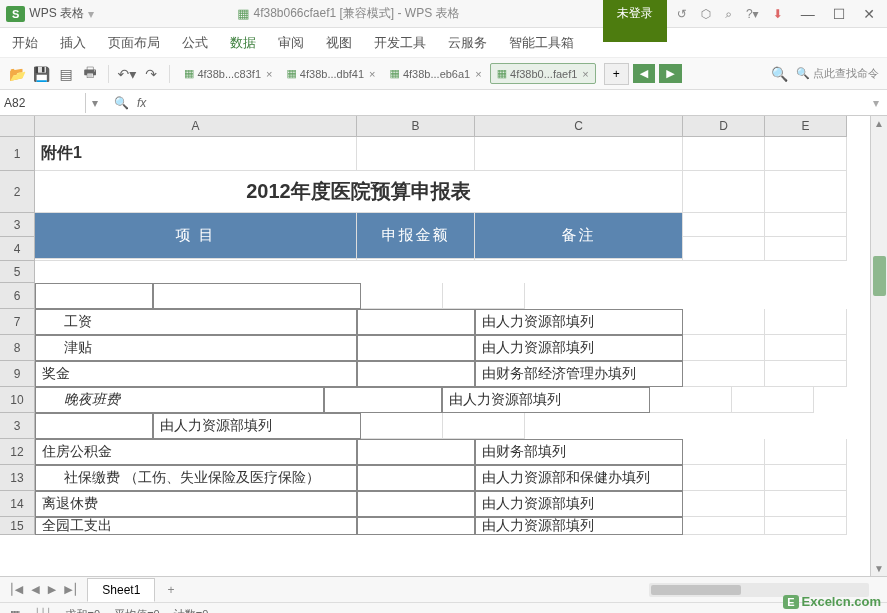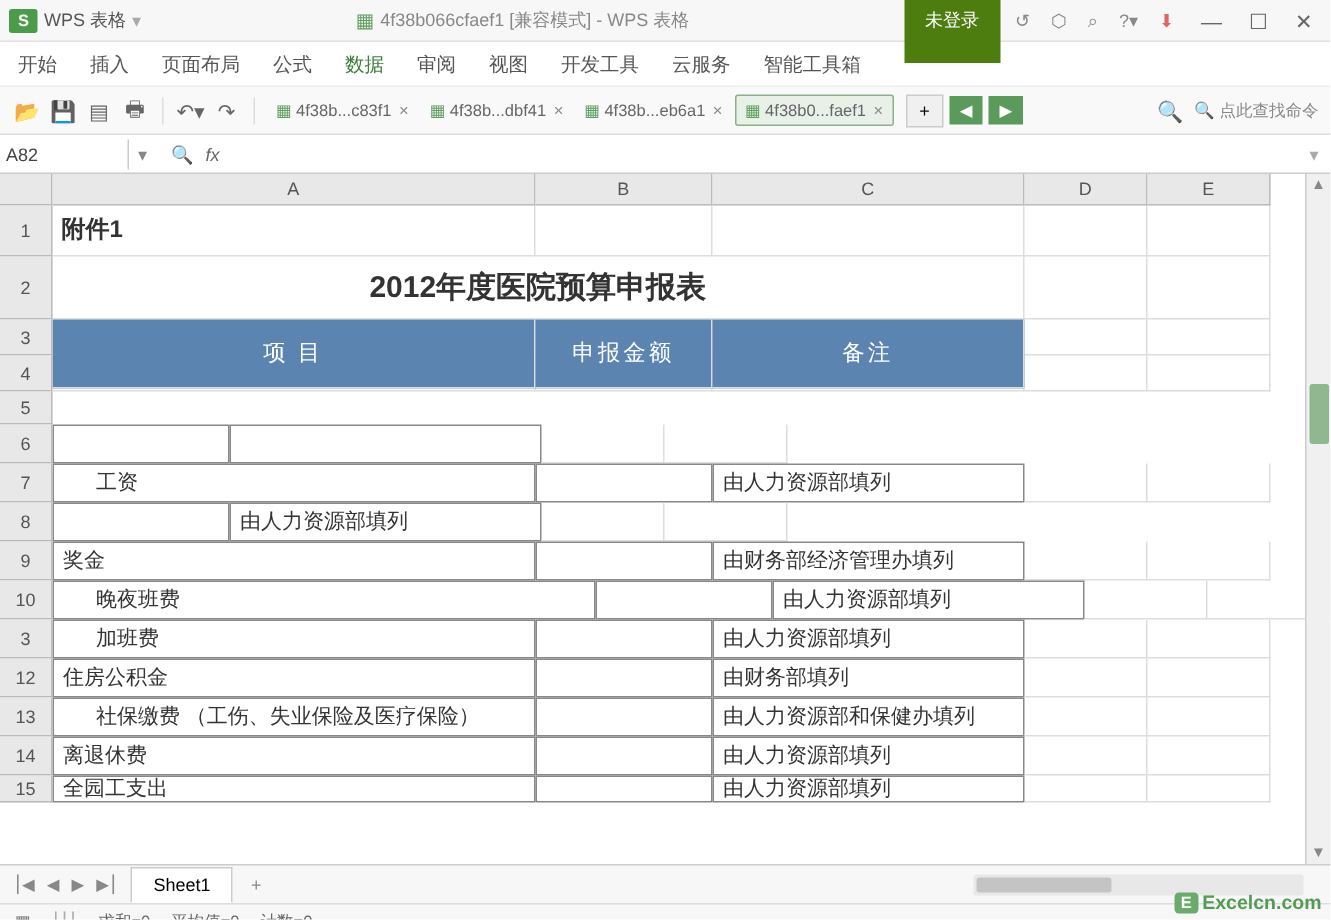--- a/index.html
+++ b/index.html
@@ -230,41 +230,41 @@
           <div class="cell " style="width: 82px; height: 26px;"></div>
         </div>
         <div class="cell-row" style="height: 26px;">
           <div class="cell indent1 bordered" style="width: 322px; height: 26px;">工资</div>
           <div class="cell bordered" style="width: 118px; height: 26px;"></div>
           <div class="cell data bordered" style="width: 208px; height: 26px;">由人力资源部填列</div>
           <div class="cell " style="width: 82px; height: 26px;"></div>
           <div class="cell " style="width: 82px; height: 26px;"></div>
         </div>
         <div class="cell-row" style="height: 26px;">
+          <div class="cell indent1 bordered" style="width: 322px; height: 26px;">津贴</div>
           <div class="cell bordered" style="width: 118px; height: 26px;"></div>
           <div class="cell data bordered" style="width: 208px; height: 26px;">由人力资源部填列</div>
           <div class="cell " style="width: 82px; height: 26px;"></div>
           <div class="cell " style="width: 82px; height: 26px;"></div>
         </div>
         <div class="cell-row" style="height: 26px;">
           <div class="cell indent2 bordered" style="width: 322px; height: 26px;">奖金</div>
           <div class="cell bordered" style="width: 118px; height: 26px;"></div>
           <div class="cell data bordered" style="width: 208px; height: 26px;">由财务部经济管理办填列</div>
           <div class="cell " style="width: 82px; height: 26px;"></div>
           <div class="cell " style="width: 82px; height: 26px;"></div>
         </div>
         <div class="cell-row" style="height: 26px;">
-          <div class="cell indent1 bordered" style="width: 362px; height: 26px;">晚夜班费</div>
-          <div class="cell bordered" style="width: 118px; height: 26px;"></div>
-          <div class="cell data bordered" style="width: 208px; height: 26px;">由人力资源部填列</div>
-          <div class="cell " style="width: 82px; height: 26px;"></div>
-          <div class="cell " style="width: 82px; height: 26px;"></div>
-        </div>
-        <div class="cell-row" style="height: 26px;">
-          <div class="cell indent1 bordered" style="width: 322px; height: 26px;">加班费</div>
+          <div class="cell indent1 bordered" style="width: 289px; height: 26px; font-style: italic;">晚夜班费</div>
+          <div class="cell bordered" style="width: 118px; height: 26px;"></div>
+          <div class="cell data bordered" style="width: 208px; height: 26px;">由人力资源部填列</div>
+          <div class="cell " style="width: 82px; height: 26px;"></div>
+          <div class="cell " style="width: 82px; height: 26px;"></div>
+        </div>
+        <div class="cell-row" style="height: 26px;">
           <div class="cell bordered" style="width: 118px; height: 26px;"></div>
           <div class="cell data bordered" style="width: 208px; height: 26px;">由人力资源部填列</div>
           <div class="cell " style="width: 82px; height: 26px;"></div>
           <div class="cell " style="width: 82px; height: 26px;"></div>
         </div>
         <div class="cell-row" style="height: 26px;">
           <div class="cell indent2 bordered" style="width: 322px; height: 26px;">住房公积金</div>
           <div class="cell bordered" style="width: 118px; height: 26px;"></div>
           <div class="cell data bordered" style="width: 208px; height: 26px;">由财务部填列</div>
           <div class="cell " style="width: 82px; height: 26px;"></div>

